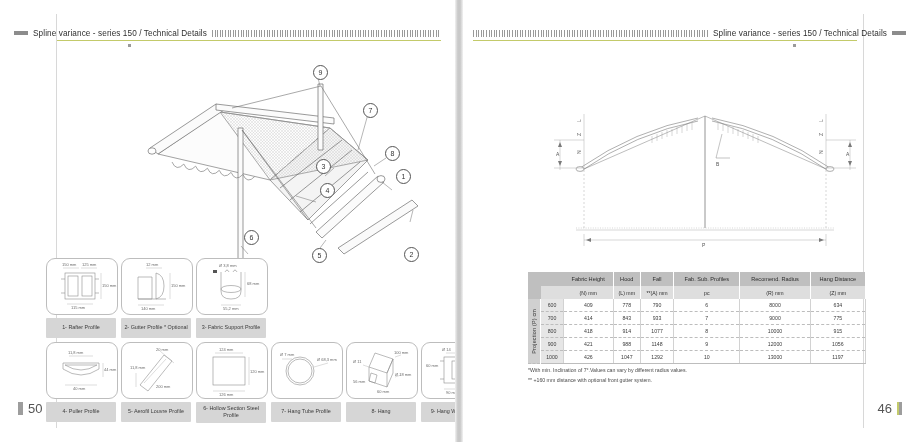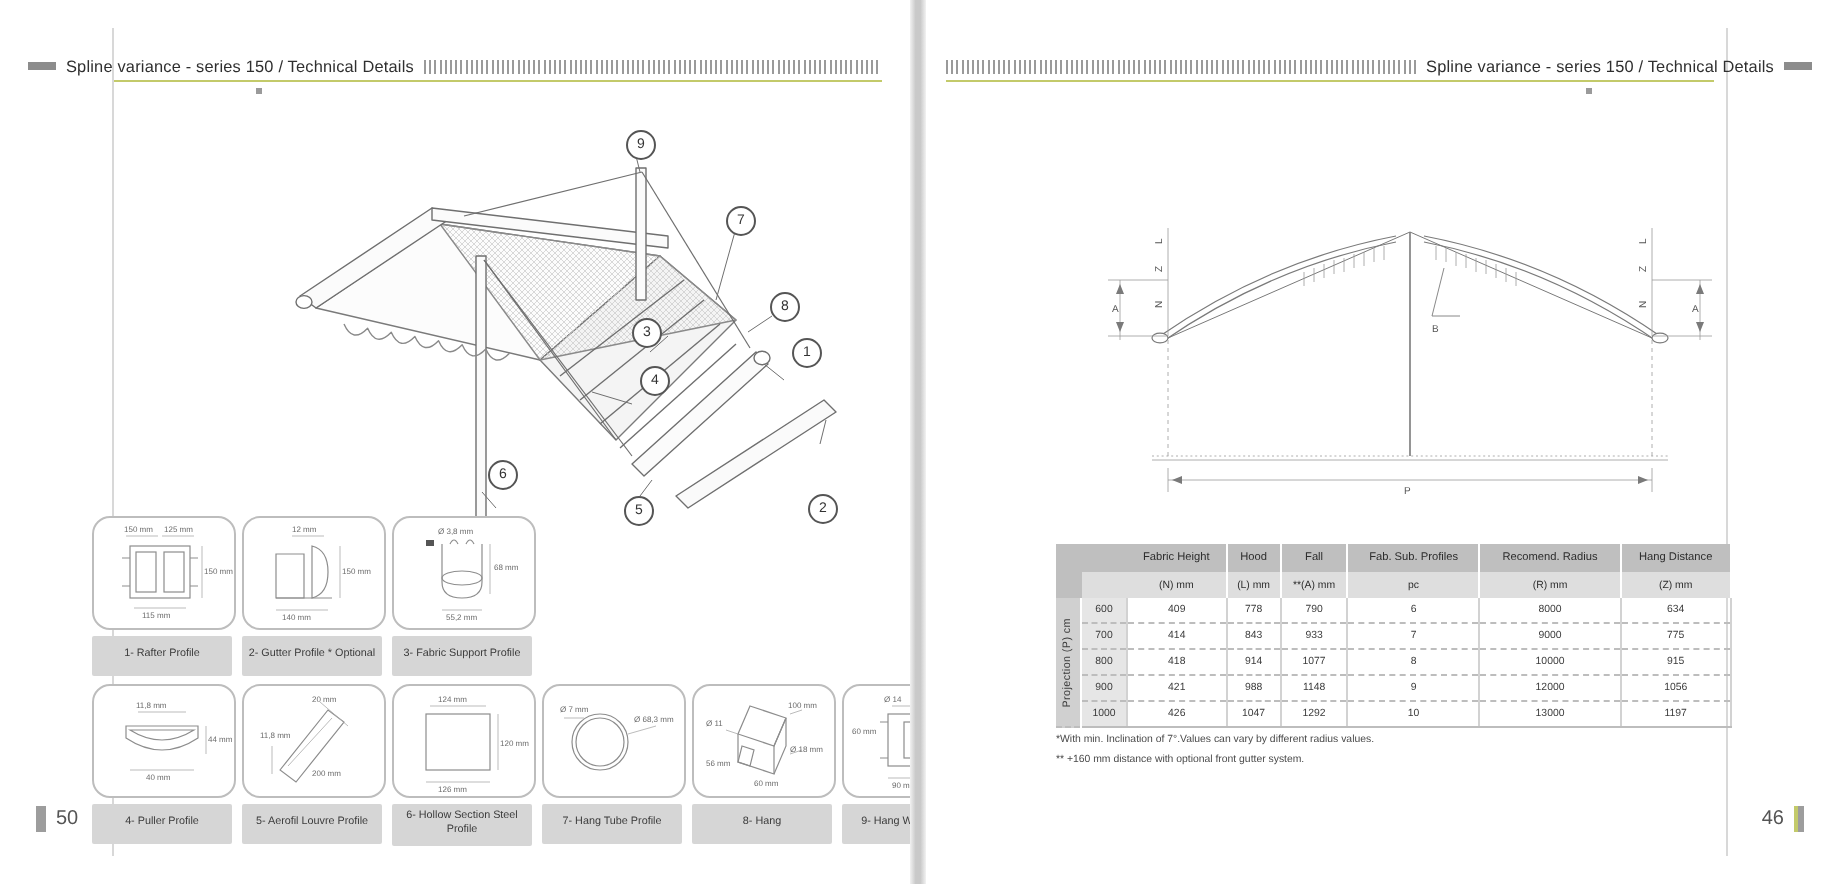--- a/index.html
+++ b/index.html
@@ -22,21 +22,21 @@
   .head-bar{width:14px;height:4px;background:#8c8c8c;flex:0 0 auto;}
   .head-txt{font-size:8.2px;color:#2f2f2f;white-space:nowrap;letter-spacing:.1px;}
   .head-dots{flex:1 1 auto;height:7px;
     background-image:repeating-linear-gradient(to right,#9a9a9a 0px,#9a9a9a 1px,transparent 1px,transparent 2.6px);}
   .head-rule{position:absolute;top:40px;height:1px;background:#c3ca6a;}
   .rule-left{left:57px;width:384px;}
   .rule-right{left:10px;width:384px;}
   .head-tick{position:absolute;top:44px;width:3px;height:3px;background:#9a9a9a;}
 
   
-  .folio{position:absolute;bottom:26px;display:flex;align-items:center;gap:5px;font-size:10px;color:#555;}
+  .folio{position:absolute;bottom:26px;display:flex;align-items:center;gap:5px;font-size:13px;color:#555;}
   .folio-left{left:18px;}
   .folio-right{right:18px;}
   .folio-mark{width:5px;height:13px;background:#9d9d9d;}
   .folio-mark.olive{background:linear-gradient(to right,#c3ca6a 0 2px,#9d9d9d 2px 100%);}
 
   
   .iso{position:absolute;left:120px;top:50px;width:320px;height:230px;}
   .callout{position:absolute;width:13px;height:13px;border:.8px solid #555;border-radius:50%;
            font-size:7px;display:flex;align-items:center;justify-content:center;color:#333;background:#fff;}
 

